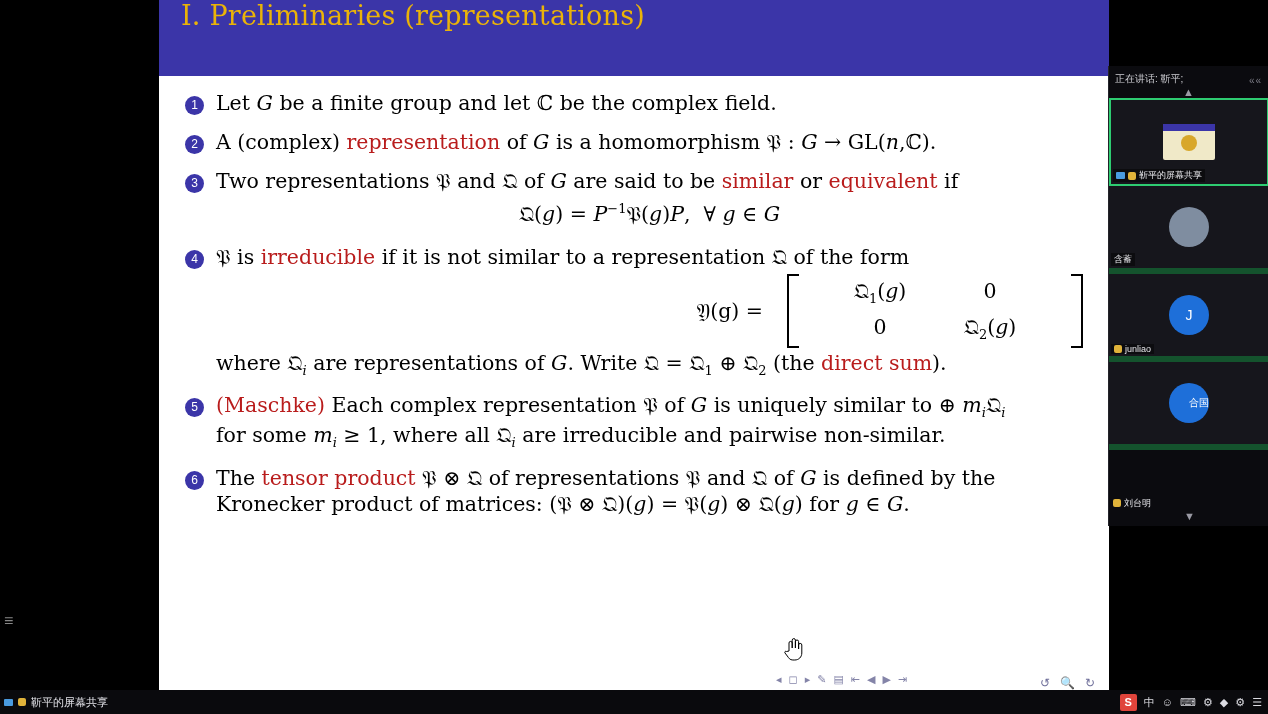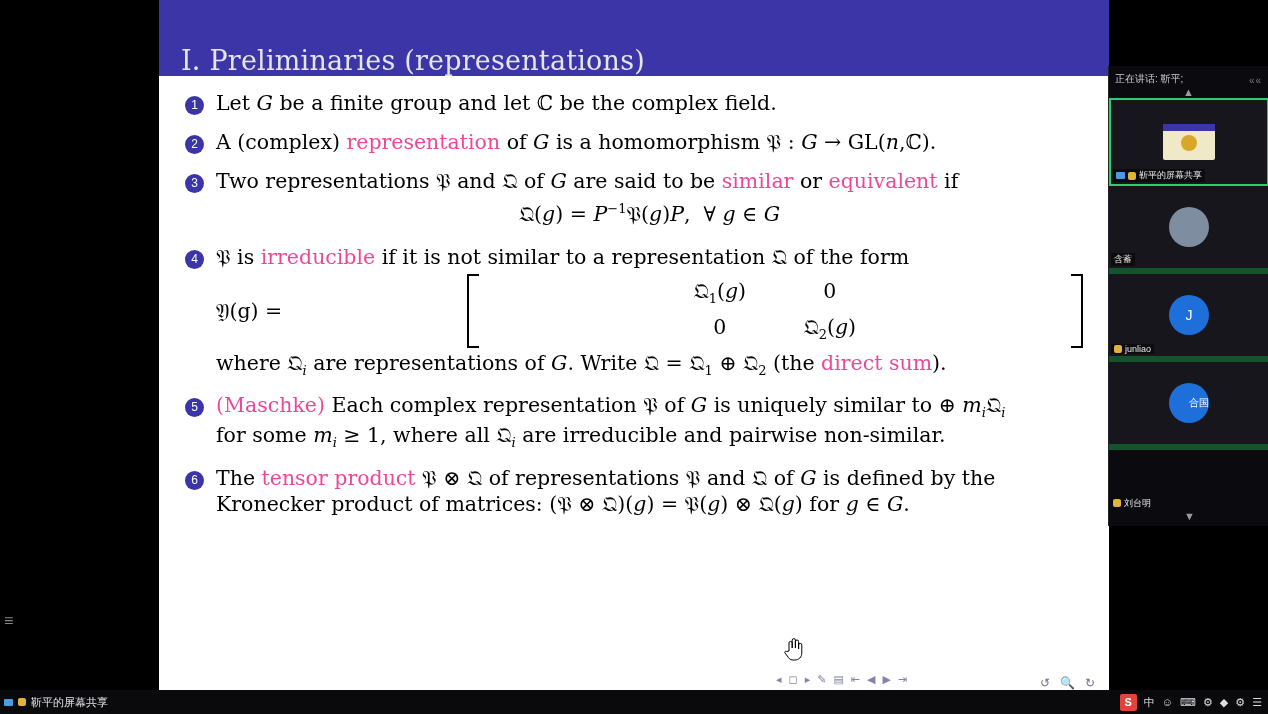--- a/index.html
+++ b/index.html
@@ -20,23 +20,23 @@
   .slide {
     position: absolute;
     left: 159px; top: 0;
     width: 950px; height: 690px;
     background: #ffffff;
     color: #000;
   }
   .slide-header {
     height: 76px;
     background: #3b35a8;
-    color: #e5e5e5;
-    display: flex;
-    align-items: flex-end;
+    color: #eab308;
+    display: flex;
+    align-items: flex-start;
     padding-left: 22px;
   }
   .slide-title {
     font-family: "DejaVu Serif", serif;
     font-size: 27px;
     letter-spacing: .2px;
   }
   .slide-body {
     padding: 14px 26px 0 26px;
     font-family: "DejaVu Serif", serif;
@@ -56,28 +56,28 @@
     color: #fff;
     font-family: "Liberation Sans", sans-serif;
     font-size: 12px;
     line-height: 19px;
     text-align: center;
     margin-right: 12px;
     margin-top: 6px;
   }
   .item-body { flex: 1 1 auto; }
   .math { font-style: italic; }
-  .blue { color: #ec4899; }
+  .blue { color: #b91c1c; }
   .centerline {
     text-align: center;
     margin: 6px 0 4px 0;
   }
   .matrix-wrap {
     display: flex;
-    justify-content: space-between;
+    justify-content: flex-end;
     align-items: center;
     margin: 4px 0 2px 0;
     gap: 24px;
   }
   .bracket {
     display: inline-block;
     width: 12px;
     align-self: stretch;
   }
   .bracket.left  { border-left: 2px solid #000; border-top: 2px solid #000; border-bottom: 2px solid #000; }

